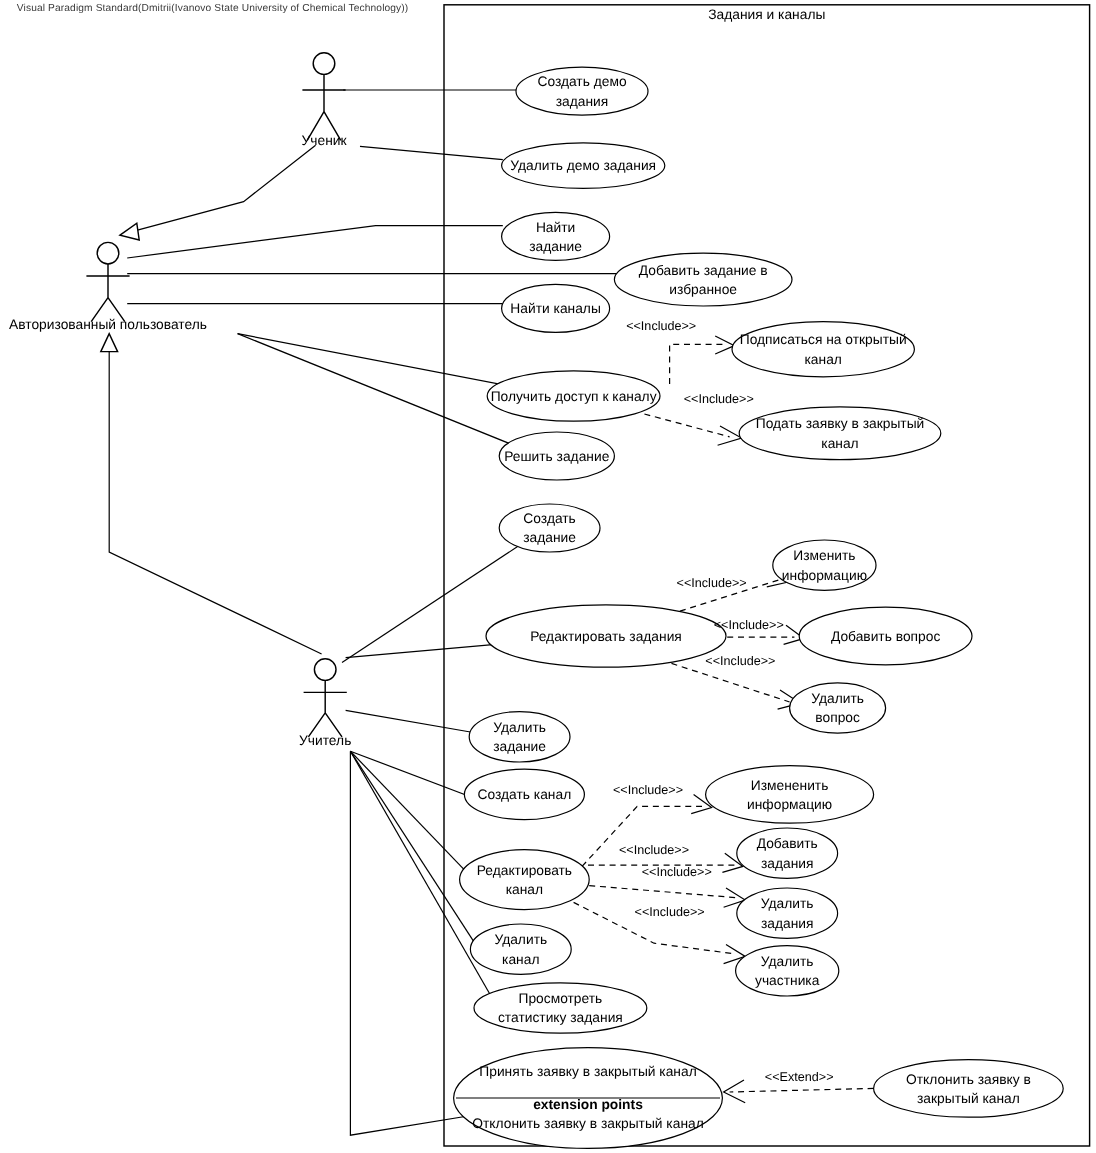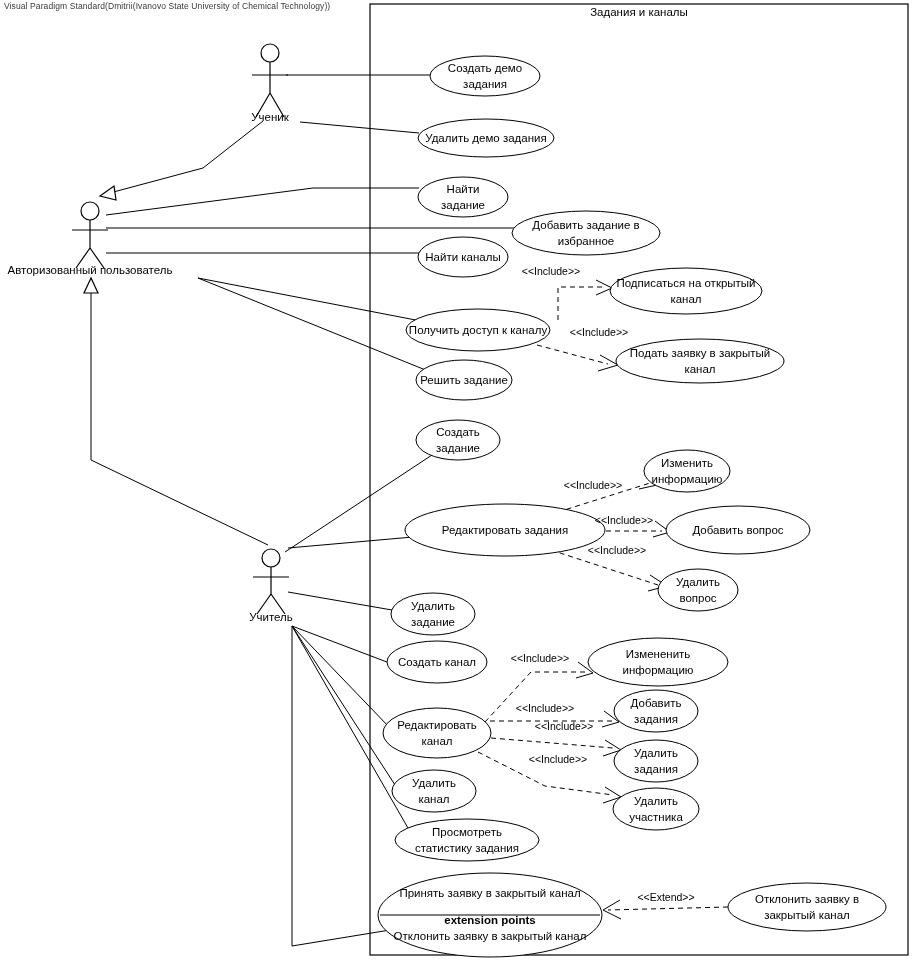--- a/index.html
+++ b/index.html
@@ -19,21 +19,21 @@
   }
   #diagram-svg {
     position: absolute;
     left: 0;
     top: 0;
     width: 913px;
     height: 961px;
   }
   .watermark {
     position: absolute;
-    left: 4px;
+    left: 14px;
     top: 1px;
     font-size: 8.5px;
     color: #3a3a3a;
     white-space: nowrap;
     letter-spacing: 0.1px;
   }
   text {
     font-family: "Liberation Sans", sans-serif;
     fill: #000000;
   }

